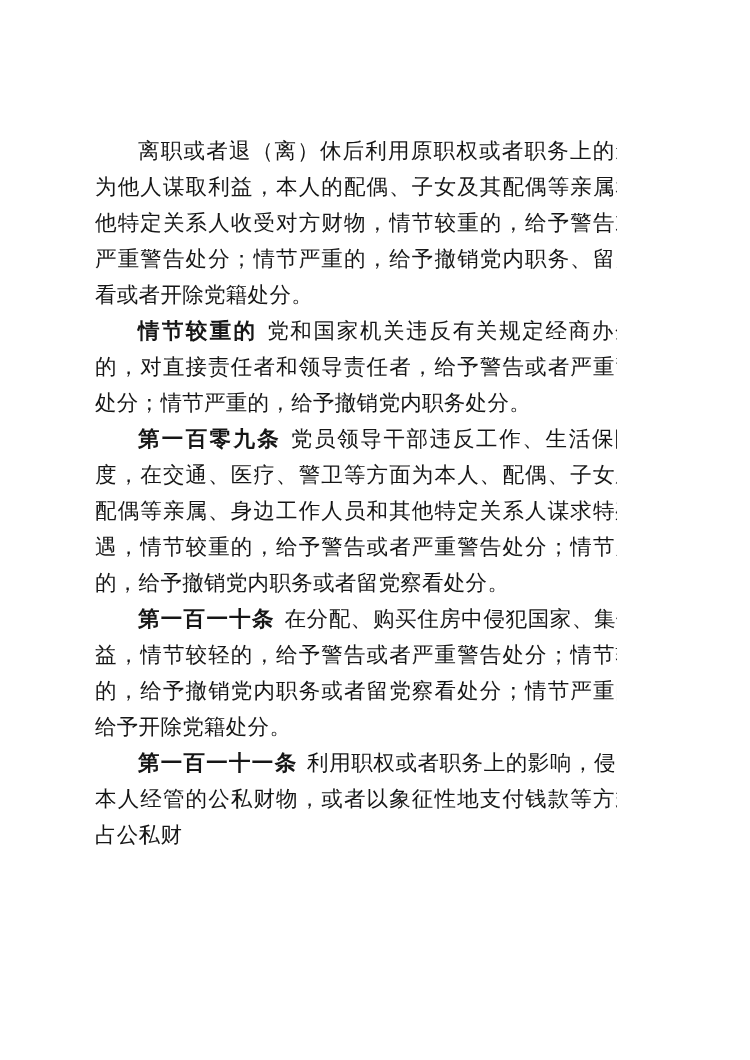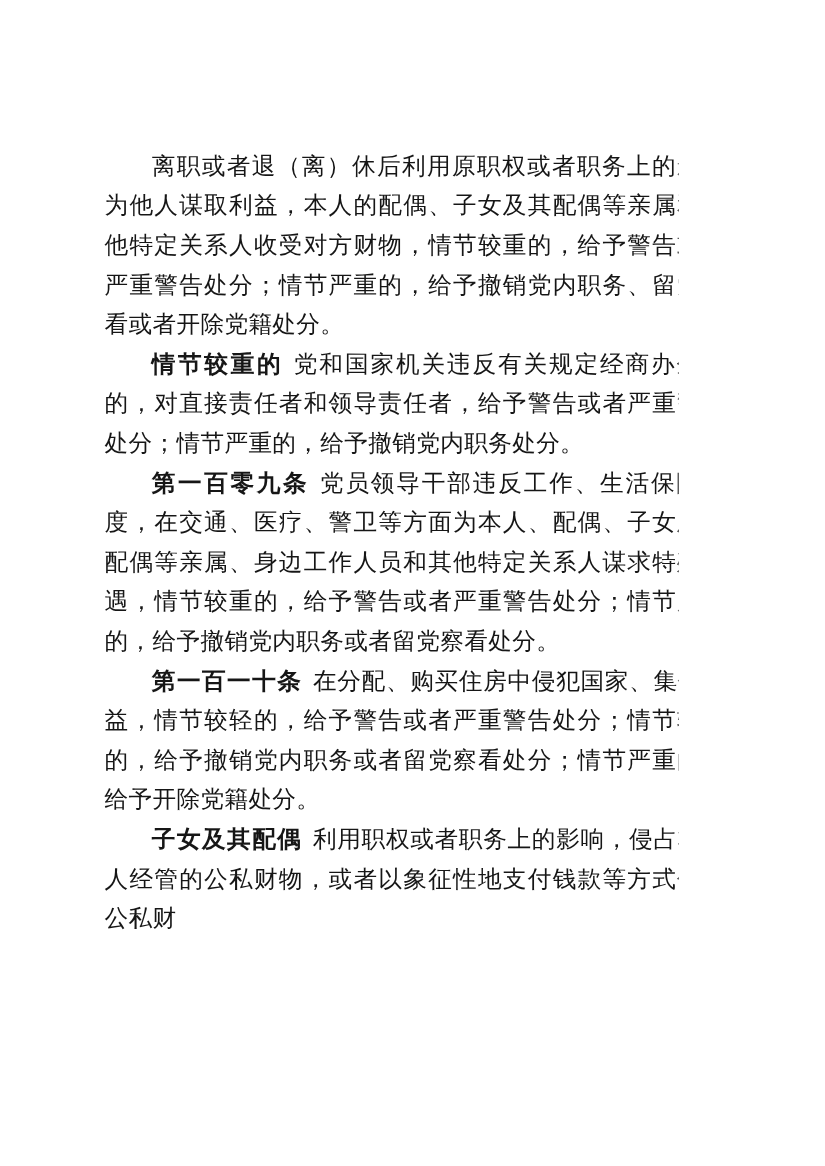--- a/index.html
+++ b/index.html
@@ -54,18 +54,18 @@
 
     <p class="para"><span>离职或者退（离）休后利用原职权或者职务上的影响为他人谋取利益，本人的配偶、子女及其配偶等亲属和其他特定关系人收受对方财物，情节较重的，给予警告或者严重警告处分；情节严重的，给予撤销党内职务、留党察看或者开除党籍处分。</span></p>
 
 
     <p class="para"><span class="article-label">情节较重的</span><span>党和国家机关违反有关规定经商办企业的，对直接责任者和领导责任者，给予警告或者严重警告处分；情节严重的，给予撤销党内职务处分。</span></p>
 
     <p class="para"><span class="article-label">第一百零九条</span><span>党员领导干部违反工作、生活保障制度，在交通、医疗、警卫等方面为本人、配偶、子女及其配偶等亲属、身边工作人员和其他特定关系人谋求特殊待遇，情节较重的，给予警告或者严重警告处分；情节严重的，给予撤销党内职务或者留党察看处分。</span></p>
 
     <p class="para"><span class="article-label">第一百一十条</span><span>在分配、购买住房中侵犯国家、集体利益，情节较轻的，给予警告或者严重警告处分；情节较重的，给予撤销党内职务或者留党察看处分；情节严重的，给予开除党籍处分。</span></p>
 
-    <p class="para"><span class="article-label">子女及其配偶</span><span>利用职权或者职务上的影响，侵占非本人经管的公私财物，或者以象征性地支付钱款等方式侵占公私财</span></p>
+    <p class="para"><span class="article-label">第一百一十一条</span><span>利用职权或者职务上的影响，侵占非本人经管的公私财物，或者以象征性地支付钱款等方式侵占公私财</span></p>
 
   </div>
 
   <div class="page-number">31</div>
 </div>
 
 </body></html>

